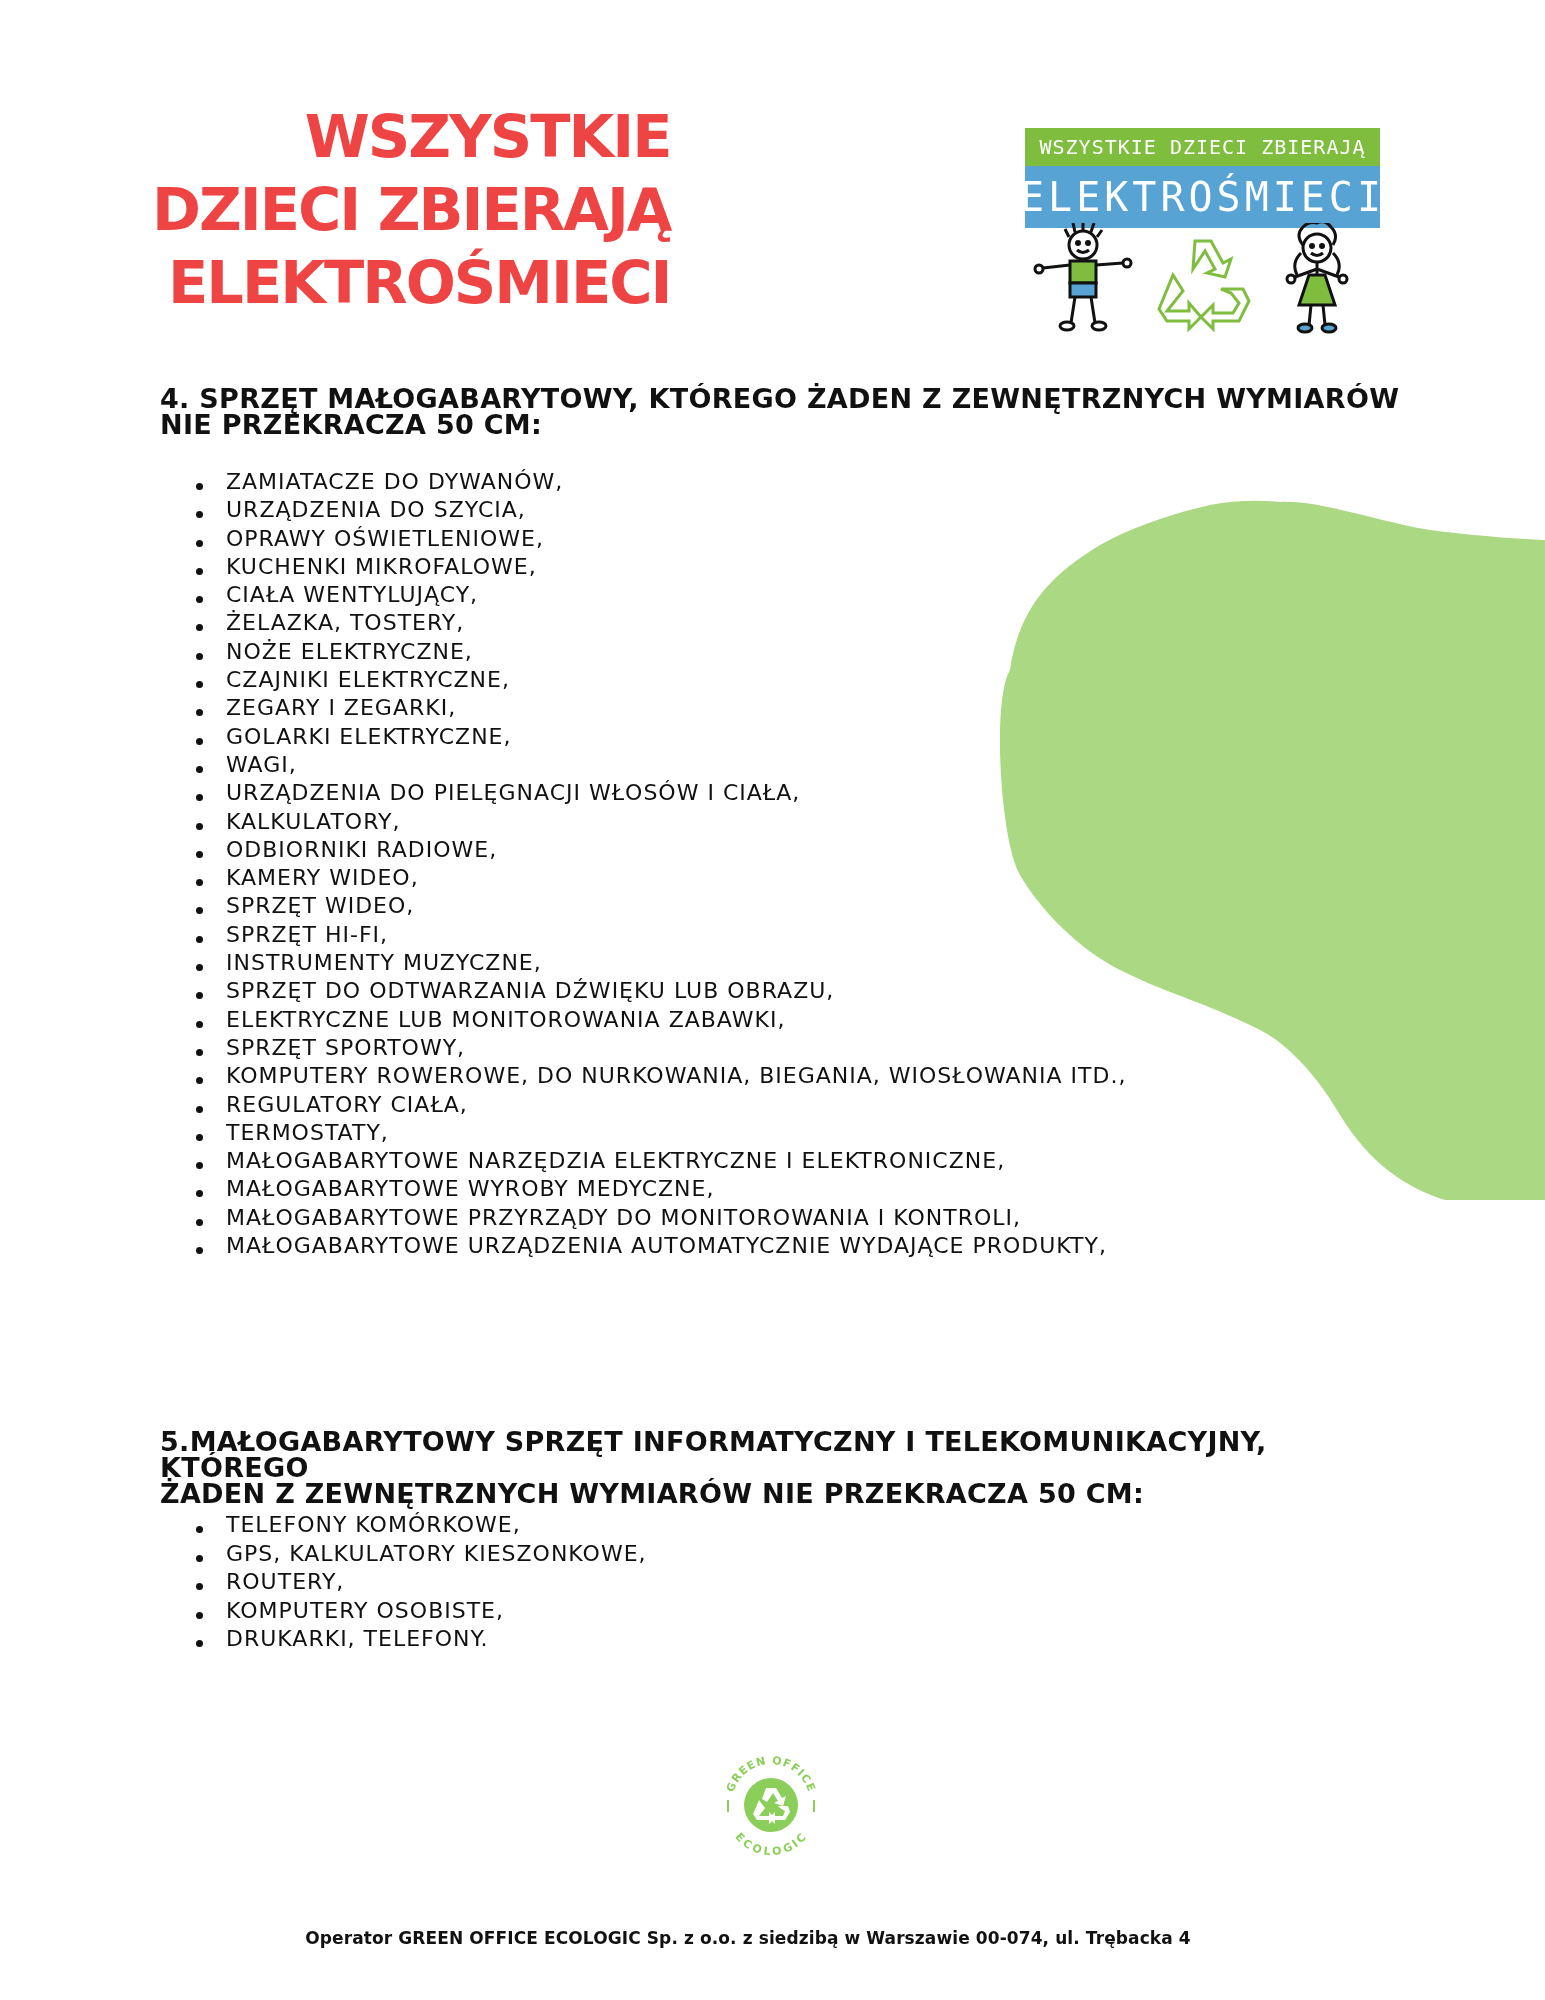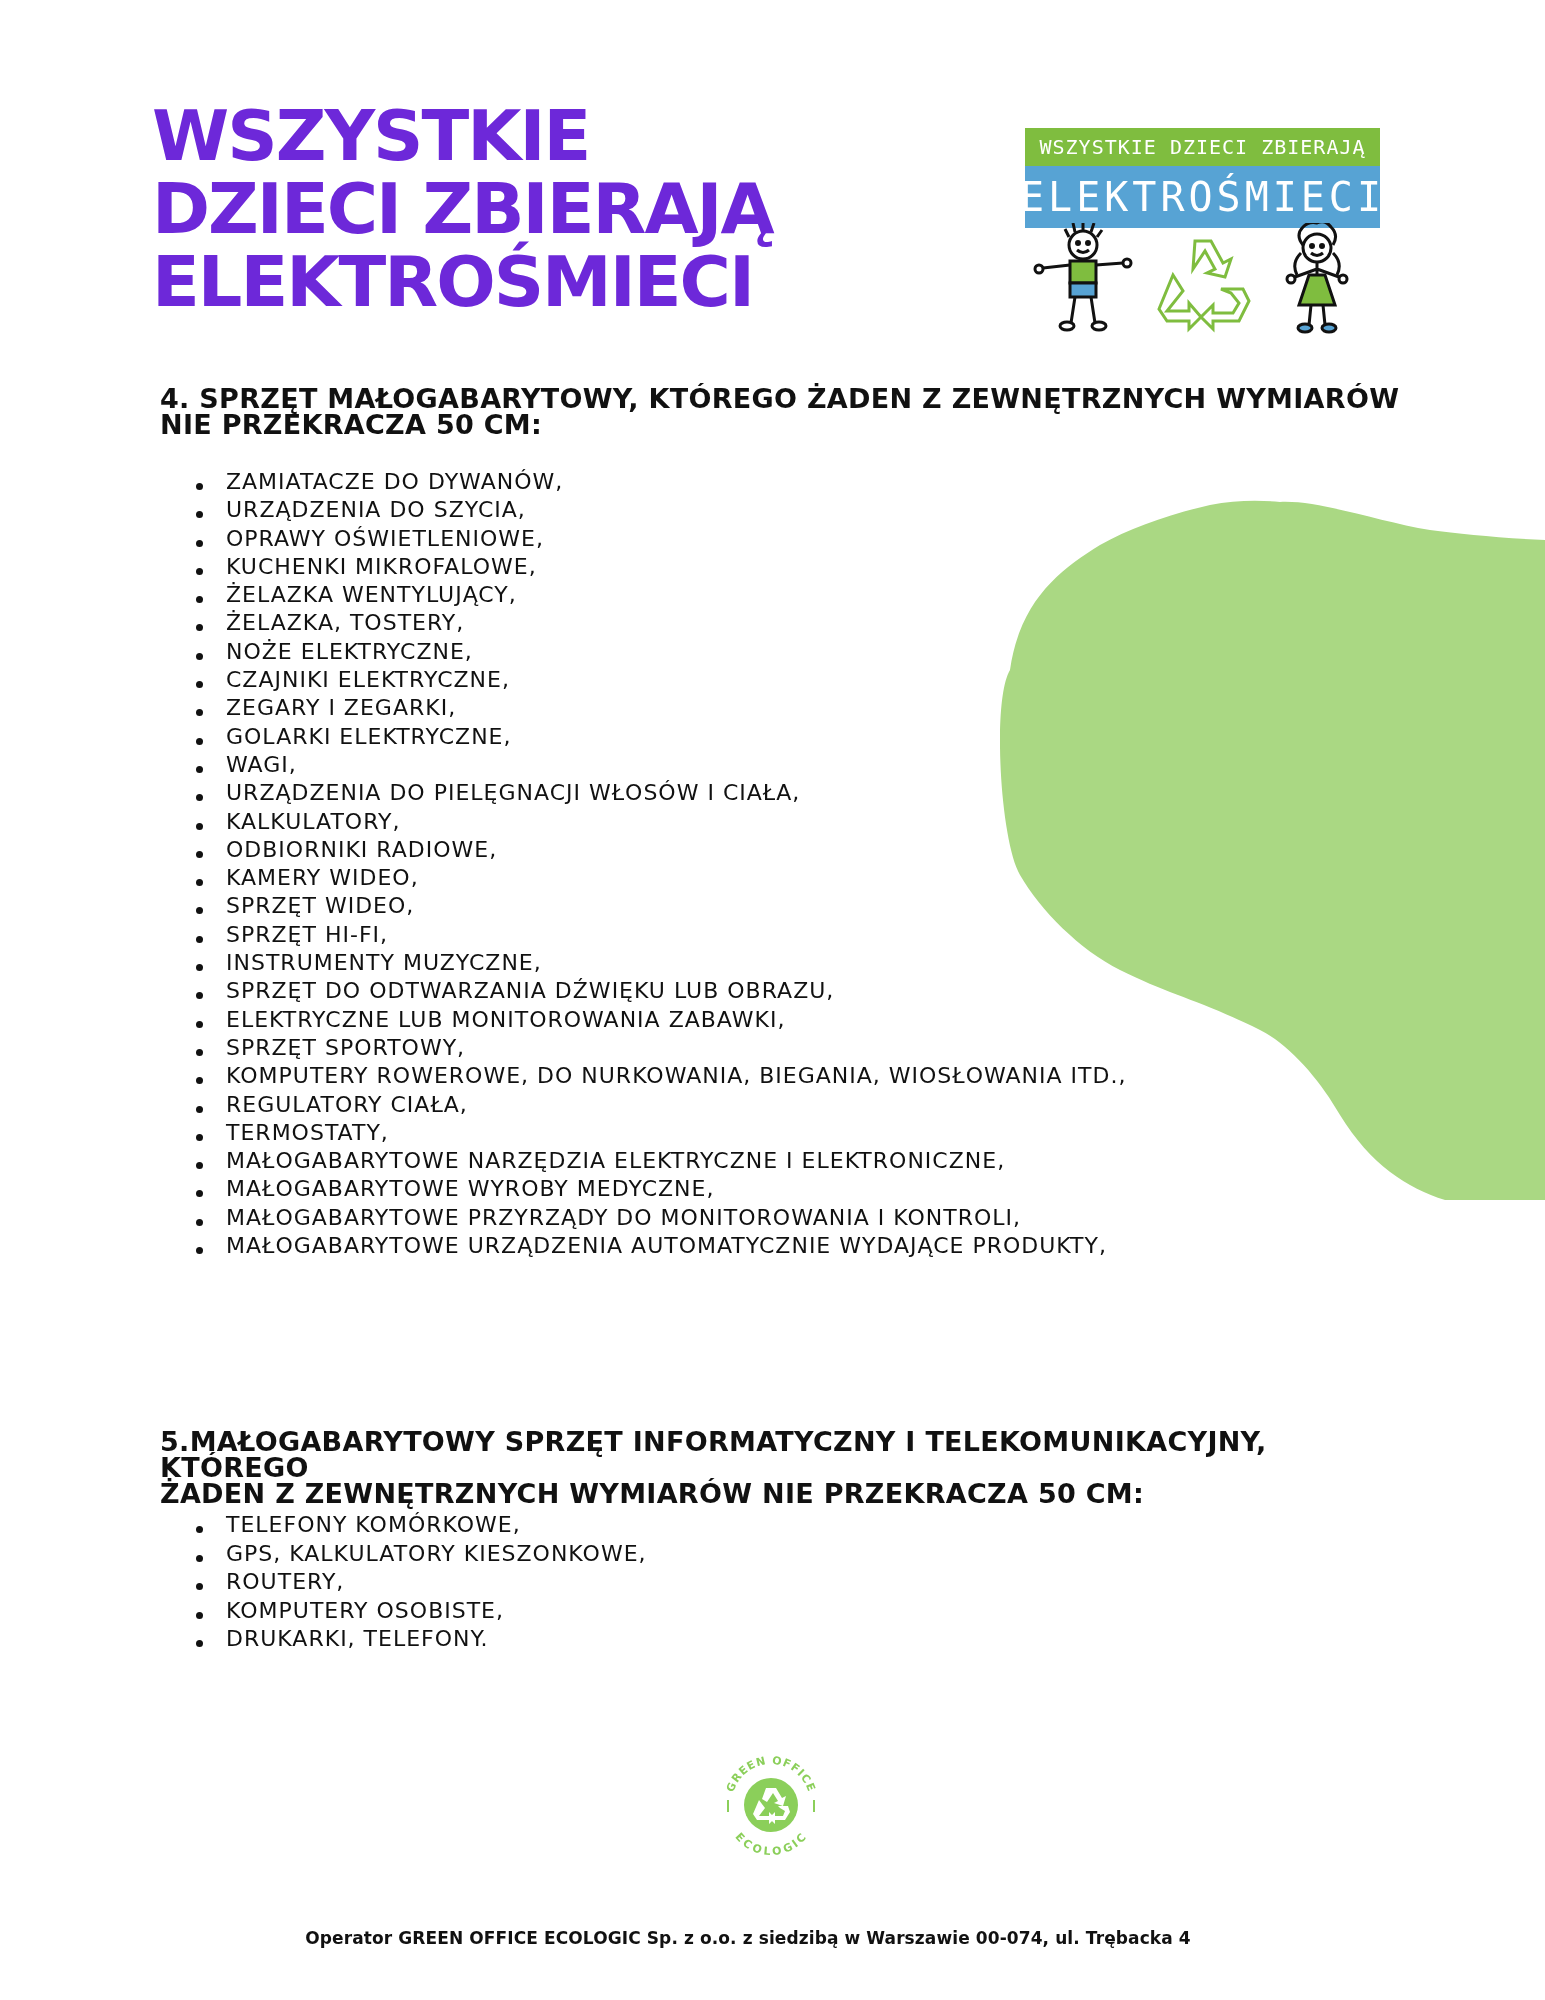--- a/index.html
+++ b/index.html
@@ -4,22 +4,22 @@
   <style>
     * { margin: 0; padding: 0; box-sizing: border-box; }
     html, body { width: 1545px; height: 2000px; background: #ffffff; overflow: hidden; }
     body { position: relative; font-family: "Liberation Sans", sans-serif; color: #111; }
 
     .blob { position: absolute; left: 1000px; top: 500px; width: 545px; height: 700px; z-index: 0; }
 
     .title {
       position: absolute; left: 152px; top: 100px;
       font-family: "DejaVu Sans", sans-serif; font-weight: bold;
-      font-size: 70px; line-height: 73px; letter-spacing: -2px;
-      color: #6d28d9; z-index: 1;
+      font-size: 59px; line-height: 73px; letter-spacing: -2px;
+      color: #ef4444; z-index: 1; text-align: right;
     }
     .title span { display: block; }
 
     .logo {
       position: absolute; left: 1025px; top: 128px; width: 355px; height: 205px; z-index: 1;
     }
     .logo-top {
       position: absolute; left: 0; top: 0; width: 355px; height: 38px;
       background: #7fbd3f; color: #fff;
       font-family: "DejaVu Sans Mono", monospace; font-size: 20px; letter-spacing: 1px;
@@ -136,21 +136,21 @@
 <div class="heading h4">
   <div>4. SPRZĘT MAŁOGABARYTOWY, KTÓREGO ŻADEN Z ZEWNĘTRZNYCH WYMIARÓW</div>
   <div>NIE PRZEKRACZA 50 CM:</div>
 </div>
 
 <ul class="list list1">
   <li><span class="dot"></span><span>ZAMIATACZE DO DYWANÓW,</span></li>
   <li><span class="dot"></span><span>URZĄDZENIA DO SZYCIA,</span></li>
   <li><span class="dot"></span><span>OPRAWY OŚWIETLENIOWE,</span></li>
   <li><span class="dot"></span><span>KUCHENKI MIKROFALOWE,</span></li>
-  <li><span class="dot"></span><span>ŻELAZKA WENTYLUJĄCY,</span></li>
+  <li><span class="dot"></span><span>CIAŁA WENTYLUJĄCY,</span></li>
   <li><span class="dot"></span><span>ŻELAZKA, TOSTERY,</span></li>
   <li><span class="dot"></span><span>NOŻE ELEKTRYCZNE,</span></li>
   <li><span class="dot"></span><span>CZAJNIKI ELEKTRYCZNE,</span></li>
   <li><span class="dot"></span><span>ZEGARY I ZEGARKI,</span></li>
   <li><span class="dot"></span><span>GOLARKI ELEKTRYCZNE,</span></li>
   <li><span class="dot"></span><span>WAGI,</span></li>
   <li><span class="dot"></span><span>URZĄDZENIA DO PIELĘGNACJI WŁOSÓW I CIAŁA,</span></li>
   <li><span class="dot"></span><span>KALKULATORY,</span></li>
   <li><span class="dot"></span><span>ODBIORNIKI RADIOWE,</span></li>
   <li><span class="dot"></span><span>KAMERY WIDEO,</span></li>

